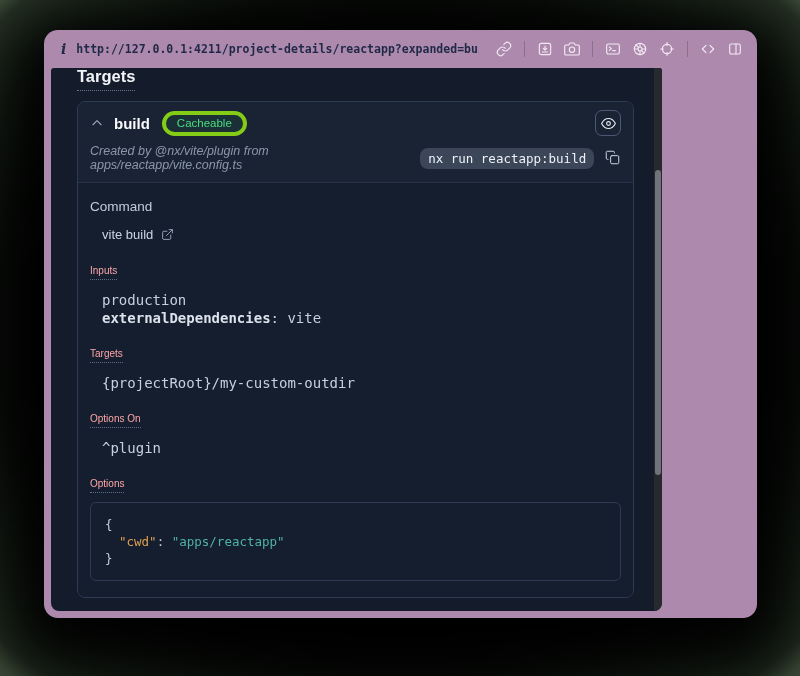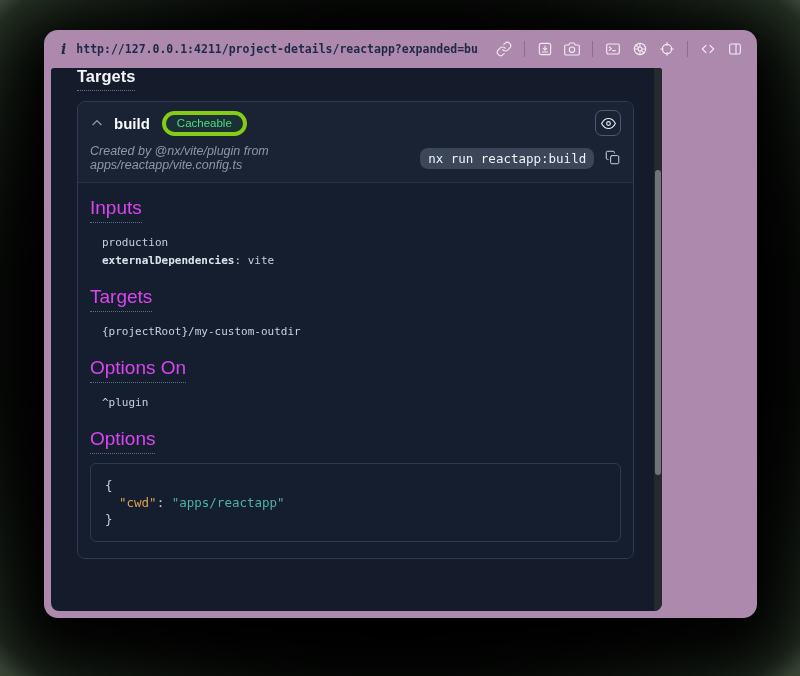--- a/index.html
+++ b/index.html
@@ -43,21 +43,21 @@
     position:relative; width:611px; height:543px; overflow:hidden;
     background:#141c2c; border-radius:3px 3px 8px 8px;
     padding:0 28px 0 26px;
     color:#cbd5e1;
   }
   .page-title {
     display:inline-block; margin-top:-3px; font-size:16.5px; font-weight:700; color:#f1f5f9;
     border-bottom:1.5px dotted #64748b; padding-bottom:4px;
   }
   .dotted-label {
-    display:inline-block; font-size:19px; color:#d946ef;
+    display:inline-block; font-size:10px; color:#fca5a5;
     border-bottom:1.5px dotted #5d6d84; padding-bottom:3px;
   }
   .plain-label { display:inline-block; font-size:13.5px; color:#c2cbd8; }
   
   .card {
     margin-top:10px; border:1px solid #2e3b55; border-radius:8px;
     background:#161f30; overflow:hidden;
   }
   .card-header {
     display:flex; align-items:center; padding:8px 12px 6px 12px; background:#1a2334; cursor:pointer;
@@ -85,21 +85,21 @@
     background:#3b4659; border-radius:8px; padding:3px 8px; white-space:nowrap; cursor:pointer;
   }
   .copy-btn { margin-left:11px; width:16px; height:16px; cursor:pointer; }
   .copy-btn svg { width:15px; height:15px; stroke:#cbd5e1; stroke-width:1.6; fill:none; stroke-linecap:round; stroke-linejoin:round; }
   .divider { border:none; border-top:1px solid #283349; }
   .card-body { padding:14px 12px 16px 12px; background:#151e2f; }
   .section { margin-top:16px; }
   .section:first-child { margin-top:0; }
   .section-content { margin-top:11px; padding-left:12px; }
   .mono-line {
-    font-family:"DejaVu Sans Mono", monospace; font-size:11px; line-height:18px; color:#c6d0dd;
+    font-family:"DejaVu Sans Mono", monospace; font-size:14px; line-height:18px; color:#c6d0dd;
     white-space:pre;
   }
   .mono-key { font-weight:bold; color:#dce3ec;margin-top:20px; }
   .cmd-row { display:flex; align-items:center; gap:8px; font-size:13px; color:#cbd5e1; line-height:18px; }
   .ext-link { width:14px; height:14px; cursor:pointer; }
   .ext-link svg { width:13px; height:13px; stroke:#94a3b8; stroke-width:1.8; fill:none; stroke-linecap:round; stroke-linejoin:round; }
   .json-block {
     margin-top:9px; border:1px solid #2c3a52; border-radius:6px; padding:13px 14px;
     font-family:"DejaVu Sans Mono", monospace; font-size:12.5px; line-height:17px; color:#c6d0dd;
   }
@@ -221,20 +221,35 @@
           <span class="copy-btn">
             <svg viewBox="0 0 24 24">
                 <rect x="9" y="9" width="13" height="13" rx="2"></rect>
                 <path d="M5 15H4a2 2 0 0 1-2-2V4a2 2 0 0 1 2-2h9a2 2 0 0 1 2 2v1"></path>
               </svg>
           </span>
         </div>
         <hr class="divider">
         <div class="card-body">
 
+          <div class="section">
+            <span class="plain-label">Command</span>
+            <div class="section-content">
+              <div class="cmd-row">
+                <span>vite build</span>
+                <span class="ext-link">
+                  <svg viewBox="0 0 24 24">
+                      <path d="M18 13v6a2 2 0 0 1-2 2H5a2 2 0 0 1-2-2V8a2 2 0 0 1 2-2h6"></path>
+                      <polyline points="15 3 21 3 21 9"></polyline>
+                      <line x1="10" y1="14" x2="21" y2="3"></line>
+                    </svg>
+                </span>
+              </div>
+            </div>
+          </div>
 
           <div class="section">
             <span class="dotted-label">Inputs</span>
             <div class="section-content">
               <div class="mono-line">production</div>
               <div class="mono-line"><span class="mono-key">externalDependencies</span><span>: vite</span></div>
             </div>
           </div>
 
           <div class="section">

